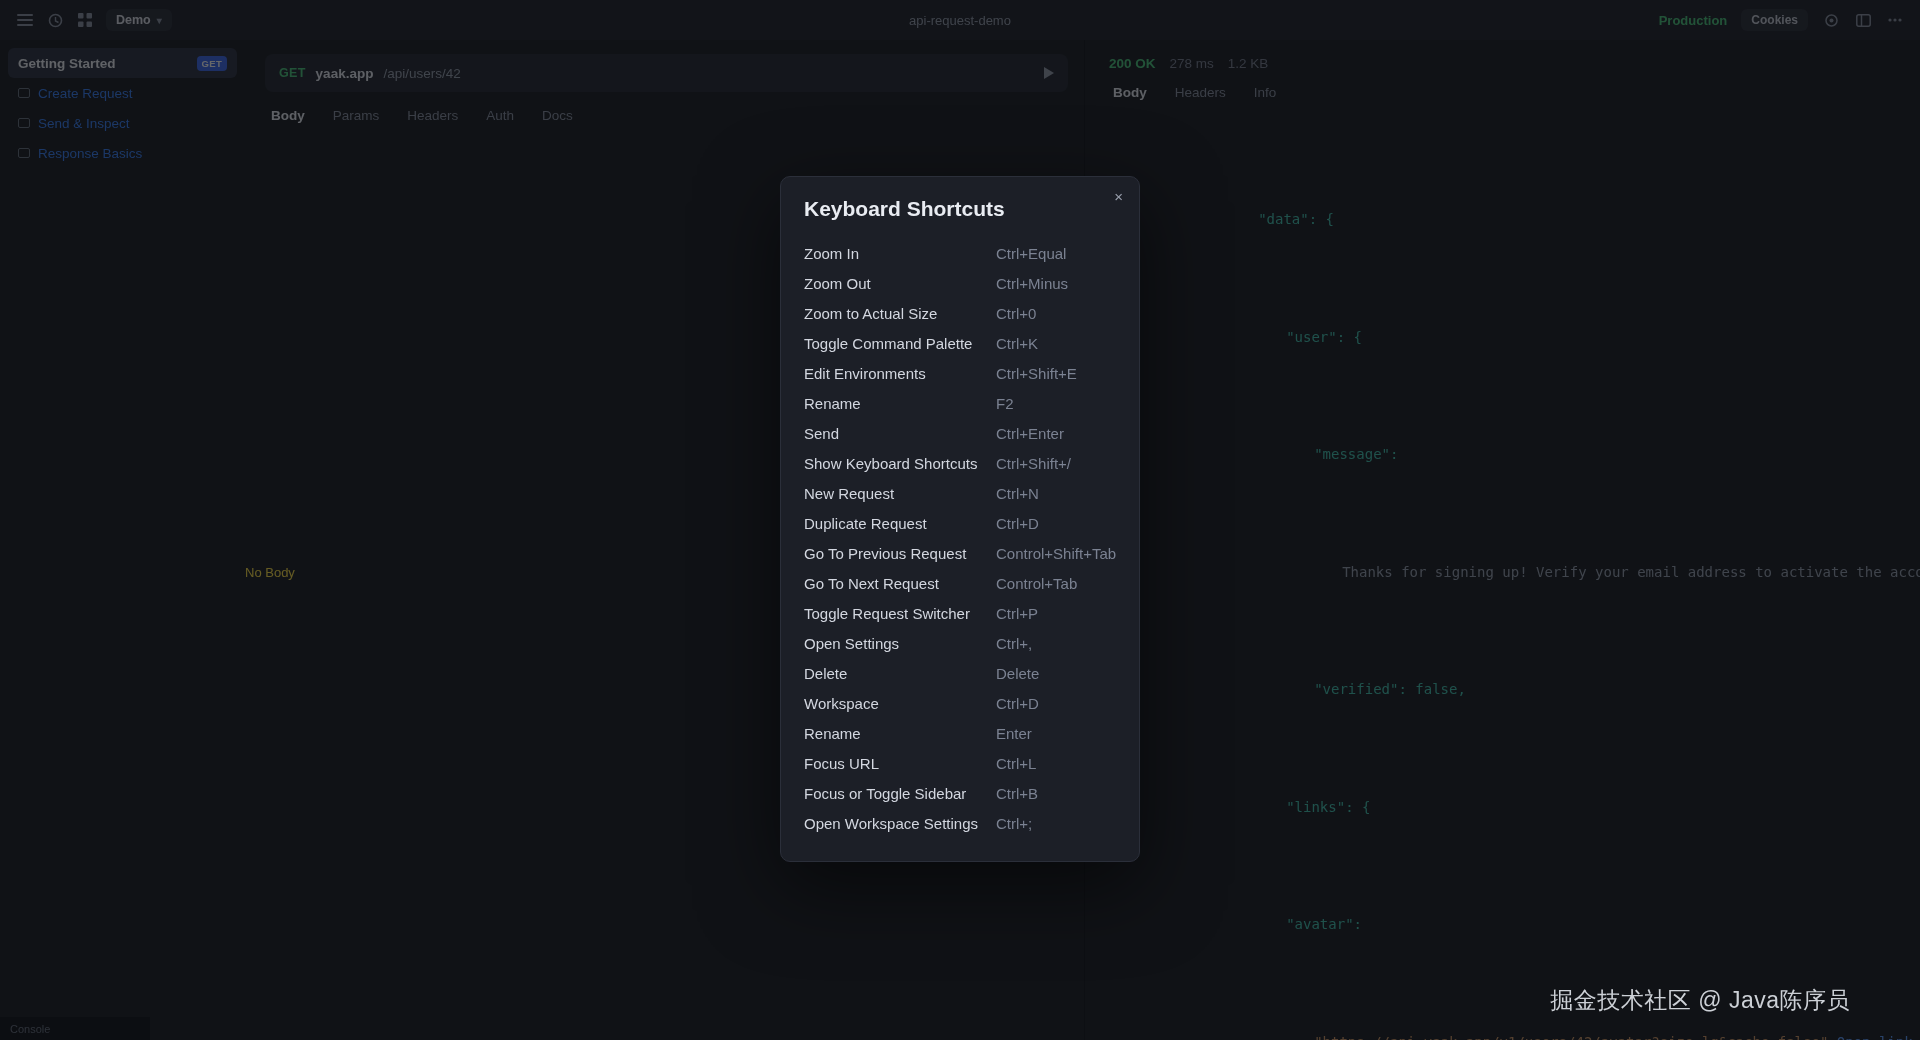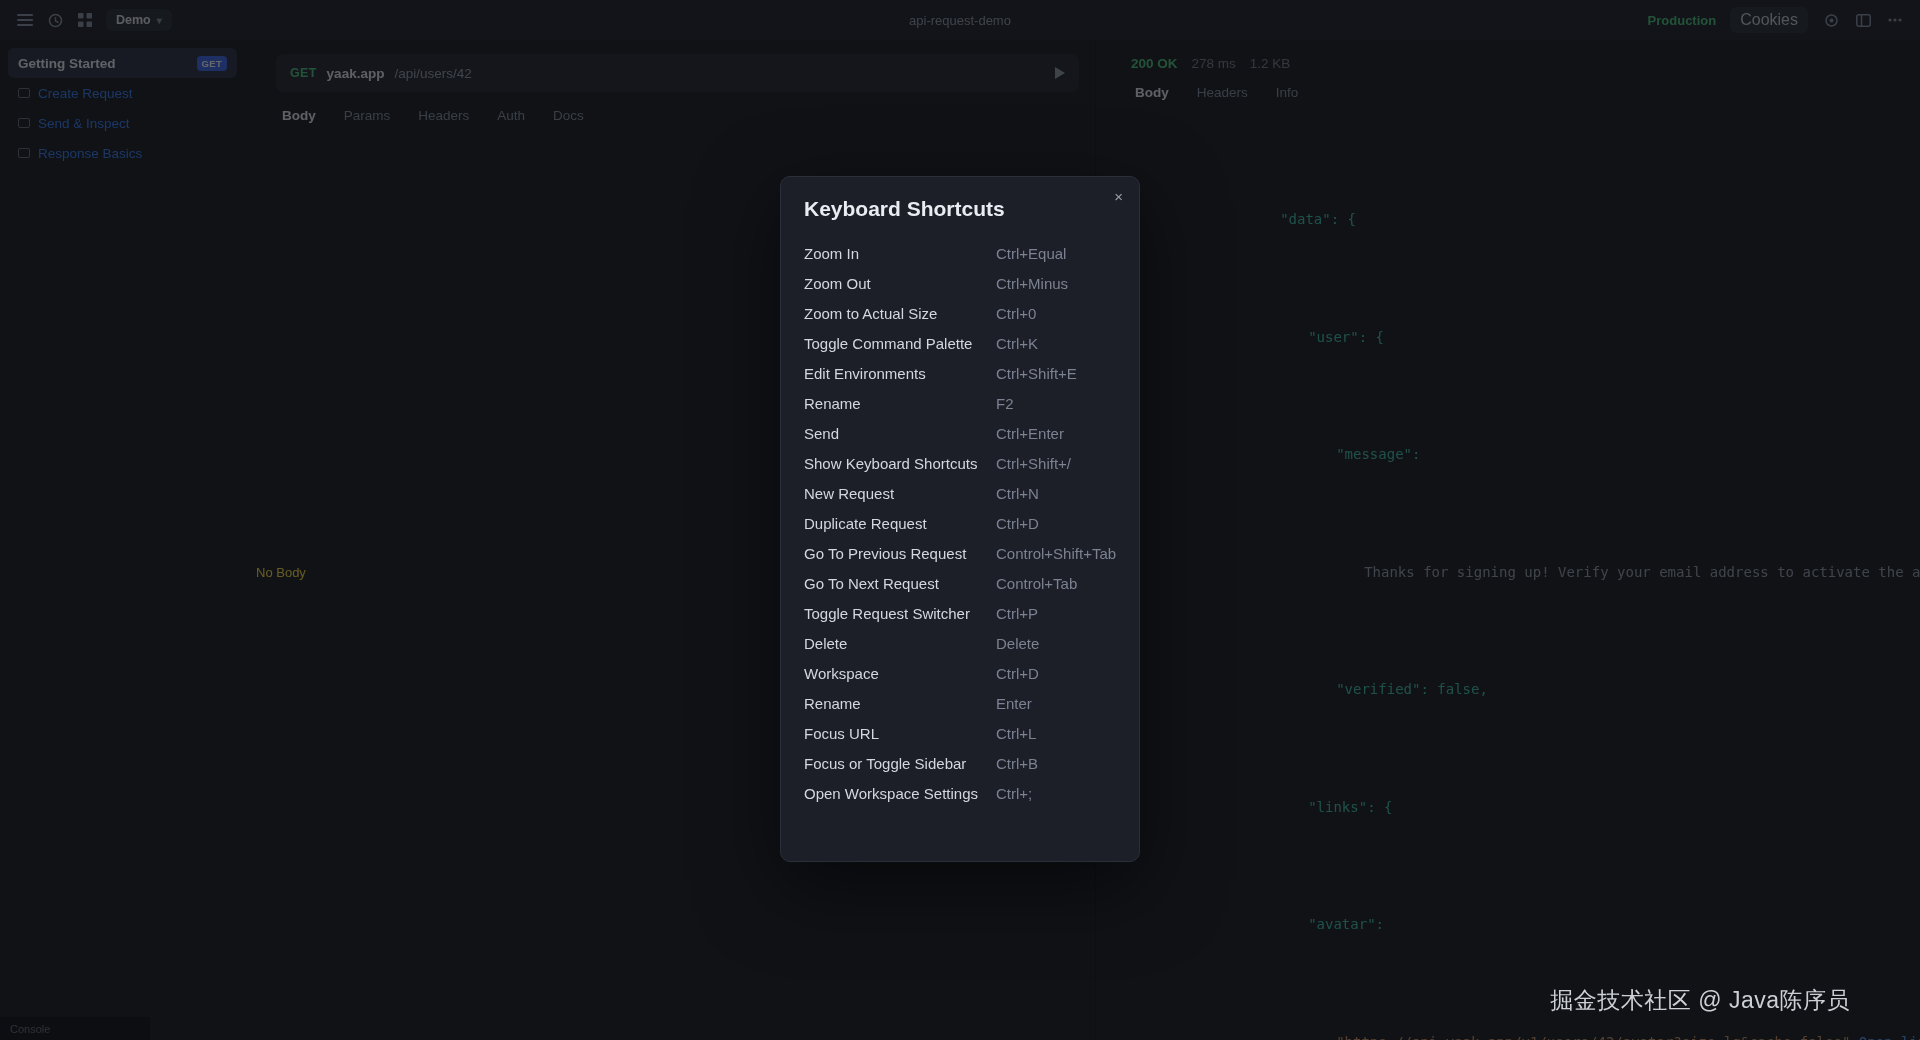--- a/index.html
+++ b/index.html
@@ -17,31 +17,31 @@
     position: relative; height: 40px; background: #22252d;
     display: flex; align-items: center; gap: 12px;
     padding: 0 16px; color: #8f97a6;
   }
   .ico { display: inline-flex; align-items: center; justify-content: center; width: 18px; height: 18px; flex: none; }
   .pill {
     background: #2e323c; border-radius: 6px; padding: 4px 10px;
     font-size: 12.5px; color: #dfe3ea; font-weight: 700;
     display: inline-flex; align-items: center; gap: 6px;
   }
-  .pill.small { font-weight: 400; color: #c9ced8; font-size: 16px; }
+  .pill.small { font-weight: 700; color: #c9ced8; font-size: 12px; }
   .caret { color: #8f97a6; font-size: 10px; }
   .tb-title {
     position: absolute; left: 0; right: 0; text-align: center;
     font-size: 13px; color: #98a0af; pointer-events: none;
   }
   .tb-right { margin-left: auto; display: flex; align-items: center; gap: 14px; z-index: 1; }
   .env { color: var(--accent-green, #4ec97e); font-size: 13px; font-weight: 600; }
 
   
-  .content { position: absolute; top: 40px; bottom: 0; left: 0; right: 0; display: flex; gap: 11px; }
+  .content { position: absolute; top: 40px; bottom: 0; left: 0; right: 0; display: flex; }
 
   .sidebar { width: 245px; background: #1d2026; padding: 8px; flex: none; }
   .s-row {
     height: 30px; display: flex; align-items: center; gap: 8px;
     padding: 0 10px; border-radius: 6px; color: #3b82f6; font-size: 13.5px;
   }
   .s-row.active { background: #303644; color: #eef1f6; font-weight: 700; }
   .s-icon { width: 12px; height: 10px; border: 1.5px solid #6b7381; border-radius: 2px; flex: none; }
   .s-badge {
     margin-left: auto; background: var(--badge-blue, #3f6cf0); color: #fff;
@@ -347,20 +347,24 @@
       <div class="sc-row">
         <span class="sc-label">Go To Next Request</span>
         <span class="sc-keys">Control+Tab</span>
       </div>
 
       <div class="sc-row">
         <span class="sc-label">Toggle Request Switcher</span>
         <span class="sc-keys">Ctrl+P</span>
       </div>
 
+      <div class="sc-row">
+        <span class="sc-label">Open Settings</span>
+        <span class="sc-keys">Ctrl+,</span>
+      </div>
 
       <div class="sc-row">
         <span class="sc-label">Delete</span>
         <span class="sc-keys">Delete</span>
       </div>
 
       <div class="sc-row">
         <span class="sc-label">Workspace</span>
         <span class="sc-keys">Ctrl+D</span>
       </div>

